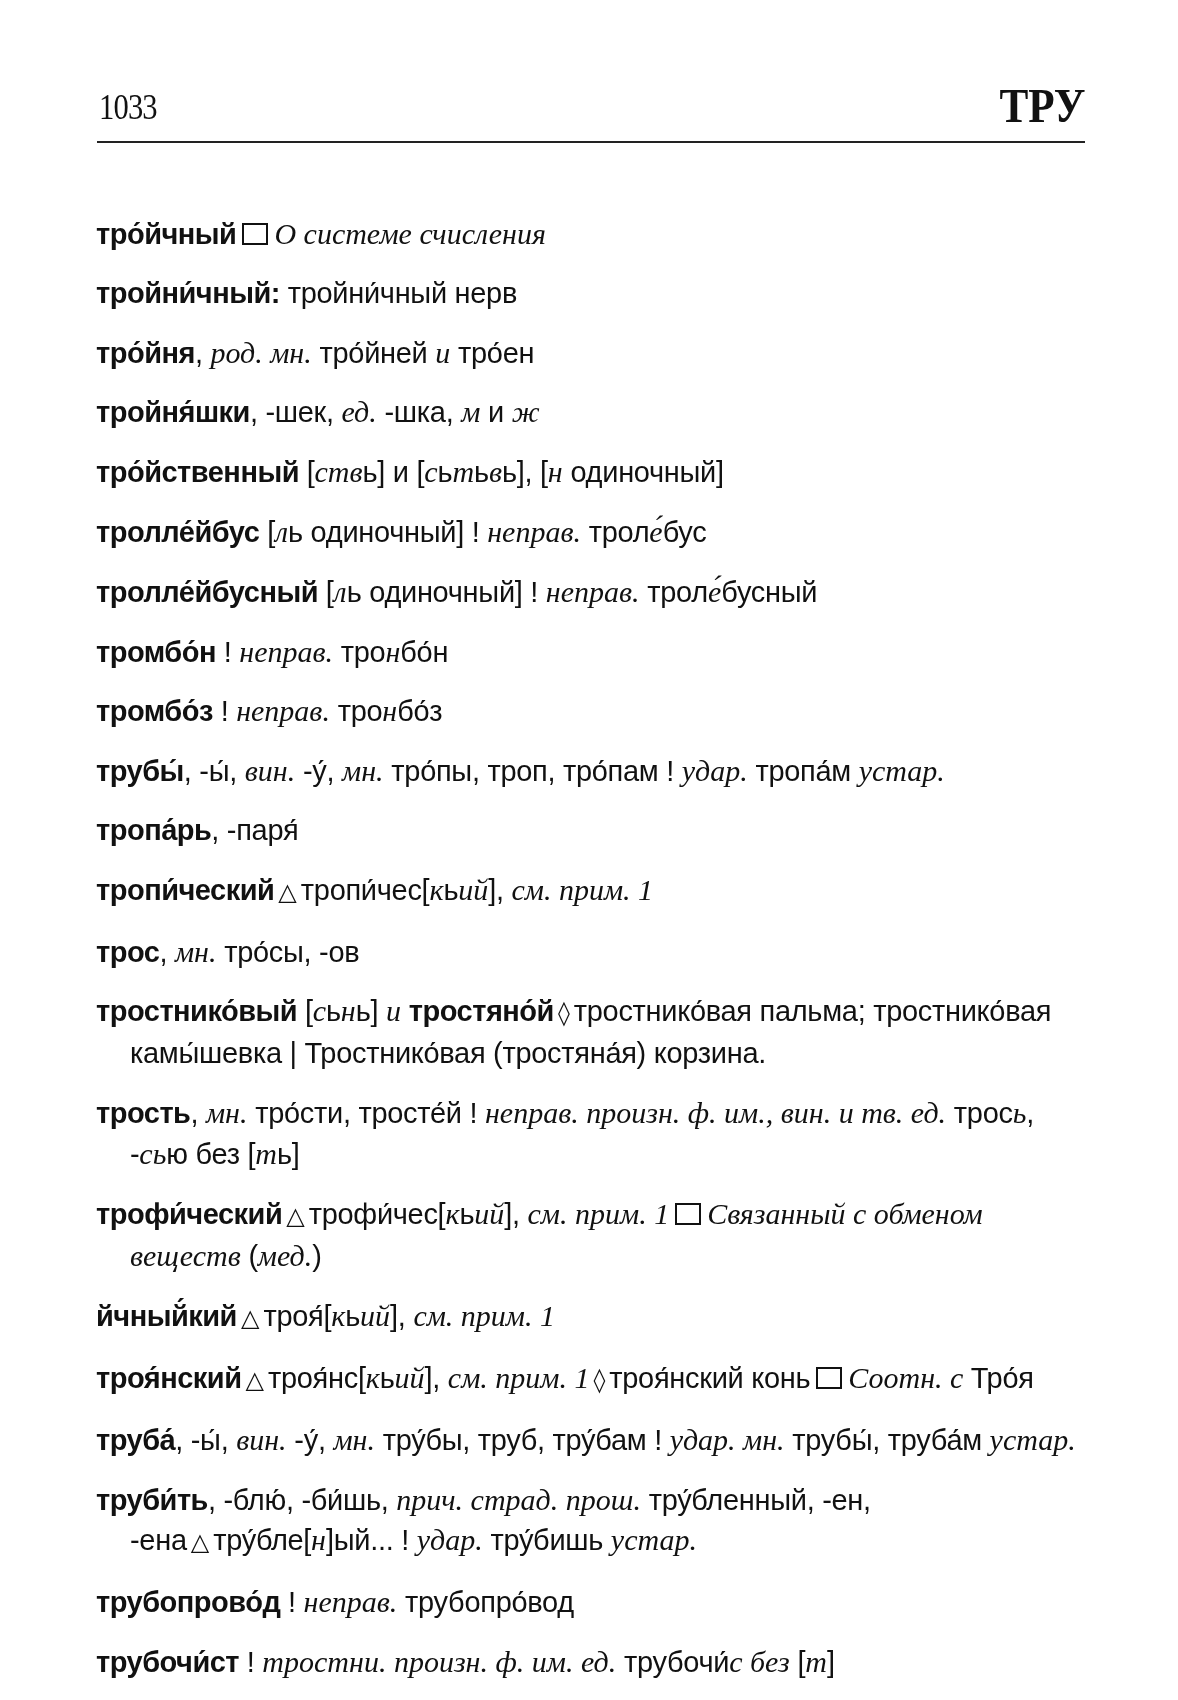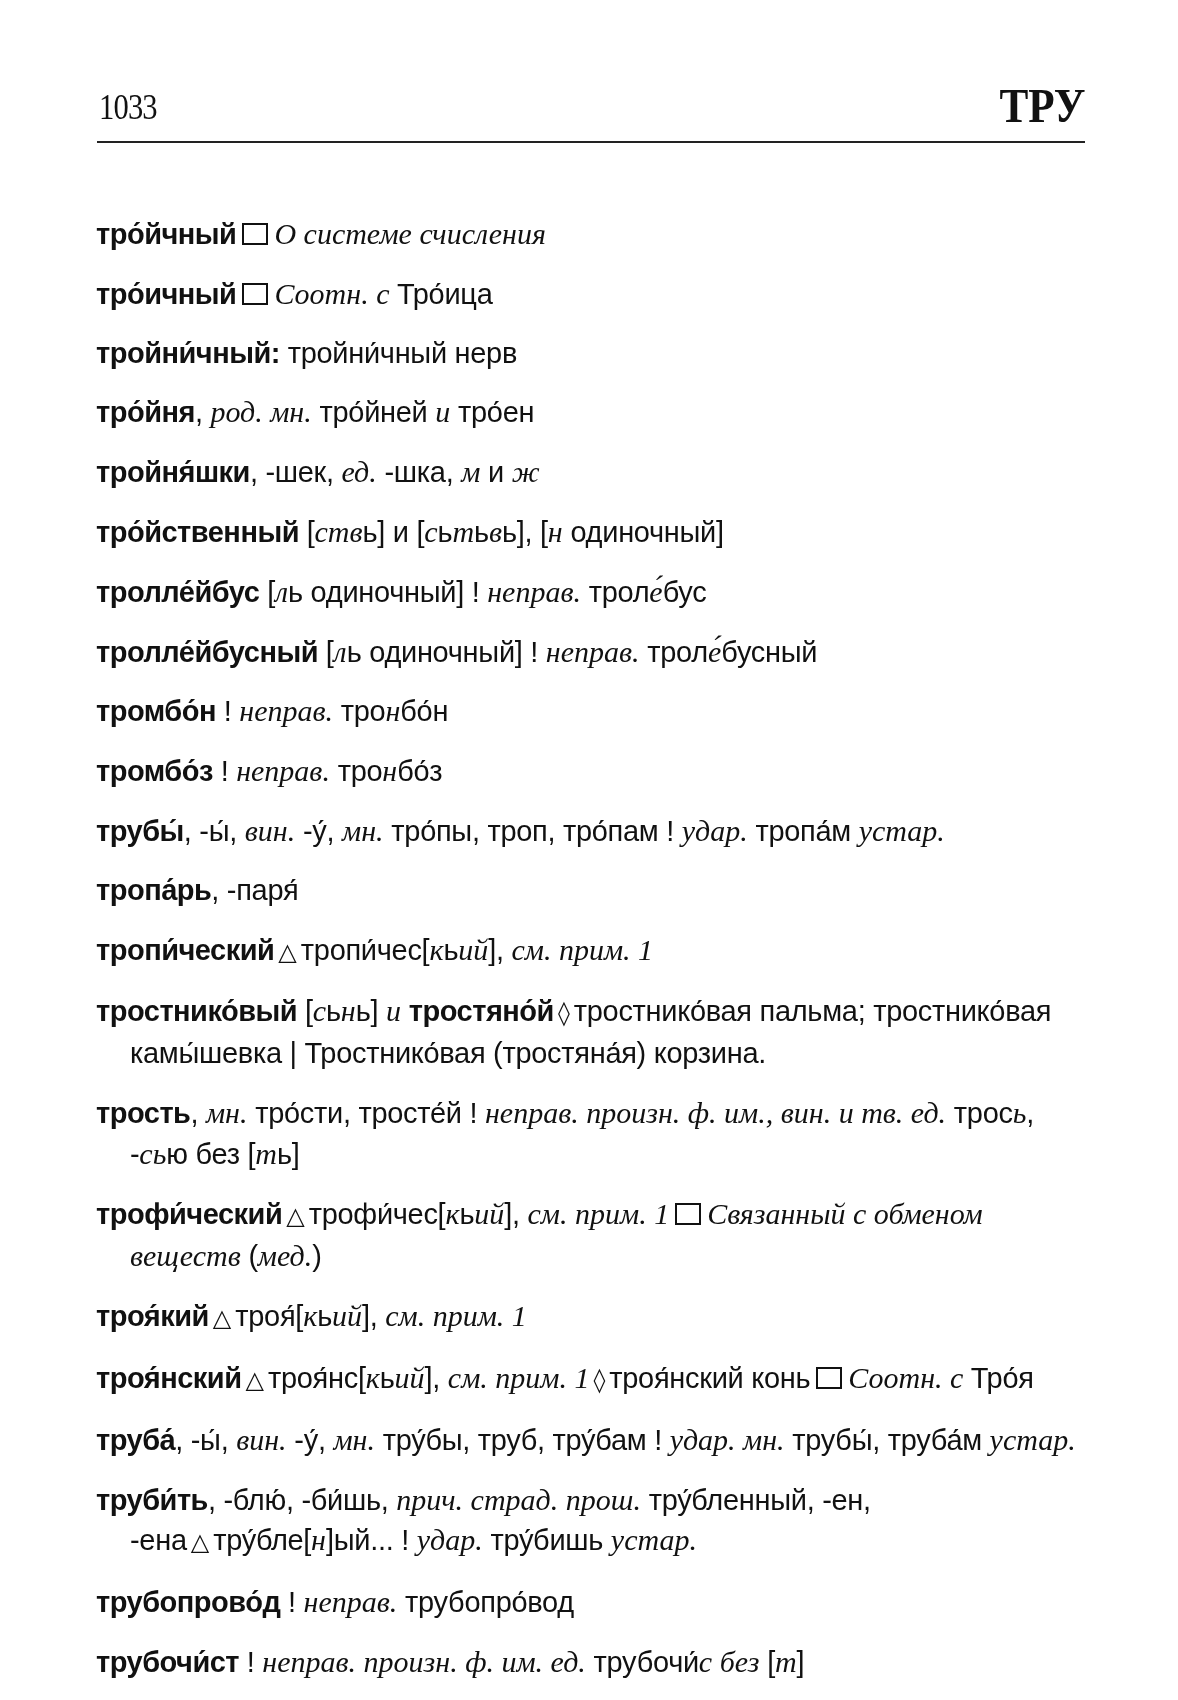--- a/index.html
+++ b/index.html
@@ -100,36 +100,36 @@
 <body>
 
 <div class="page-header">
   <span class="page-number">1033</span>
   <span class="running-head">ТРУ</span>
 </div>
 <div class="header-rule"></div>
 
 <div class="entries" id="entries">
     <div class="entry"><span class="seg-b">тро́йчный</span><span class="seg-box"></span><span class="seg-i">О системе счисления</span></div>
-    <div class="entry"><span class="seg-b">тро́ичный</span><span class="seg-box"></span><span class="seg-i">Соотн. с </span><span class="seg-n">Тро́ица</span></div>
     <div class="entry"><span class="seg-b">тройни́чный:</span><span class="seg-n"> тройни́чный нерв</span></div>
     <div class="entry"><span class="seg-b">тро́йня</span><span class="seg-n">, </span><span class="seg-i">род. мн.</span><span class="seg-n"> тро́йней </span><span class="seg-i">и</span><span class="seg-n"> тро́ен</span></div>
     <div class="entry"><span class="seg-b">тройня́шки</span><span class="seg-n">, -шек, </span><span class="seg-i">ед.</span><span class="seg-n"> -шка, </span><span class="seg-i">м</span><span class="seg-n"> и </span><span class="seg-i">ж</span></div>
     <div class="entry"><span class="seg-b">тро́йственный</span><span class="seg-n"> [</span><span class="seg-i">ств</span><span class="seg-n">ь] и [</span><span class="seg-i">с</span><span class="seg-n">ь</span><span class="seg-i">т</span><span class="seg-n">ь</span><span class="seg-i">в</span><span class="seg-n">ь], [</span><span class="seg-i">н</span><span class="seg-n"> одиночный]</span></div>
     <div class="entry"><span class="seg-b">тролле́йбус</span><span class="seg-n"> [</span><span class="seg-i">л</span><span class="seg-n">ь одиночный] ! </span><span class="seg-i">неправ.</span><span class="seg-n"> трол</span><span class="seg-i">е́</span><span class="seg-n">бус</span></div>
     <div class="entry"><span class="seg-b">тролле́йбусный</span><span class="seg-n"> [</span><span class="seg-i">л</span><span class="seg-n">ь одиночный] ! </span><span class="seg-i">неправ.</span><span class="seg-n"> трол</span><span class="seg-i">е́</span><span class="seg-n">бусный</span></div>
     <div class="entry"><span class="seg-b">тромбо́н</span><span class="seg-n"> ! </span><span class="seg-i">неправ.</span><span class="seg-n"> тро</span><span class="seg-i">н</span><span class="seg-n">бо́н</span></div>
     <div class="entry"><span class="seg-b">тромбо́з</span><span class="seg-n"> ! </span><span class="seg-i">неправ.</span><span class="seg-n"> тро</span><span class="seg-i">н</span><span class="seg-n">бо́з</span></div>
     <div class="entry"><span class="seg-b">трубы́</span><span class="seg-n">, -ы́, </span><span class="seg-i">вин.</span><span class="seg-n"> -у́, </span><span class="seg-i">мн.</span><span class="seg-n"> тро́пы, троп, тро́пам ! </span><span class="seg-i">удар.</span><span class="seg-n"> тропа́м </span><span class="seg-i">устар.</span></div>
     <div class="entry"><span class="seg-b">тропа́рь</span><span class="seg-n">, -паря́</span></div>
     <div class="entry"><span class="seg-b">тропи́ческий</span><span class="seg-sym">△</span><span class="seg-n">тропи́чес[</span><span class="seg-i">к</span><span class="seg-n">ь</span><span class="seg-i">ий</span><span class="seg-n">], </span><span class="seg-i">см. прим. 1</span></div>
+    <div class="entry"><span class="seg-b">трос</span><span class="seg-n">, </span><span class="seg-i">мн.</span><span class="seg-n"> тро́сы, -ов</span></div>
     <div class="entry"><span class="seg-b">тростнико́вый</span><span class="seg-n"> [</span><span class="seg-i">с</span><span class="seg-n">ь</span><span class="seg-i">н</span><span class="seg-n">ь] </span><span class="seg-i">и</span><span class="seg-n"> </span><span class="seg-b">тростяно́й</span><span class="seg-sym">◊</span><span class="seg-n">тростнико́вая пальма; тростнико́вая камы́шевка | Тростнико́вая (тростяна́я) корзина.</span></div>
     <div class="entry"><span class="seg-b">трость</span><span class="seg-n">, </span><span class="seg-i">мн.</span><span class="seg-n"> тро́сти, тросте́й ! </span><span class="seg-i">неправ. произн. ф. им., вин. и тв. ед.</span><span class="seg-n"> трос</span><span class="seg-i">ь</span><span class="seg-n">, -</span><span class="seg-i">сь</span><span class="seg-n">ю без [</span><span class="seg-i">т</span><span class="seg-n">ь]</span></div>
     <div class="entry"><span class="seg-b">трофи́ческий</span><span class="seg-sym">△</span><span class="seg-n">трофи́чес[</span><span class="seg-i">к</span><span class="seg-n">ь</span><span class="seg-i">ий</span><span class="seg-n">], </span><span class="seg-i">см. прим. 1</span><span class="seg-box"></span><span class="seg-i">Связанный с обменом веществ</span><span class="seg-n"> (</span><span class="seg-i">мед.</span><span class="seg-n">)</span></div>
-    <div class="entry"><span class="seg-b">троя́кий</span><span class="seg-sym">△</span><span class="seg-n">троя́[</span><span class="seg-i">к</span><span class="seg-n">ь</span><span class="seg-i">ий</span><span class="seg-n">], </span><span class="seg-i">см. прим. 1</span></div>
+    <div class="entry"><span class="seg-b">йчный́кий</span><span class="seg-sym">△</span><span class="seg-n">троя́[</span><span class="seg-i">к</span><span class="seg-n">ь</span><span class="seg-i">ий</span><span class="seg-n">], </span><span class="seg-i">см. прим. 1</span></div>
     <div class="entry"><span class="seg-b">троя́нский</span><span class="seg-sym">△</span><span class="seg-n">троя́нс[</span><span class="seg-i">к</span><span class="seg-n">ь</span><span class="seg-i">ий</span><span class="seg-n">], </span><span class="seg-i">см. прим. 1</span><span class="seg-sym">◊</span><span class="seg-n">троя́нский конь</span><span class="seg-box"></span><span class="seg-i">Соотн. с </span><span class="seg-n">Тро́я</span></div>
     <div class="entry"><span class="seg-b">труба́</span><span class="seg-n">, -ы́, </span><span class="seg-i">вин.</span><span class="seg-n"> -у́, </span><span class="seg-i">мн.</span><span class="seg-n"> тру́бы, труб, тру́бам ! </span><span class="seg-i">удар. мн.</span><span class="seg-n"> трубы́, труба́м </span><span class="seg-i">устар.</span></div>
     <div class="entry"><span class="seg-b">труби́ть</span><span class="seg-n">, -блю́, -би́шь, </span><span class="seg-i">прич. страд. прош.</span><span class="seg-n"> тру́бленный, -ен, -ена</span><span class="seg-sym">△</span><span class="seg-n">тру́бле[</span><span class="seg-i">н</span><span class="seg-n">]ый... ! </span><span class="seg-i">удар.</span><span class="seg-n"> тру́бишь </span><span class="seg-i">устар.</span></div>
     <div class="entry"><span class="seg-b">трубопрово́д</span><span class="seg-n"> ! </span><span class="seg-i">неправ.</span><span class="seg-n"> трубопро́вод</span></div>
-    <div class="entry"><span class="seg-b">трубочи́ст</span><span class="seg-n"> ! </span><span class="seg-i">неправ. произн. ф. им. ед.</span><span class="seg-n"> трубочи́</span><span class="seg-i">с без</span><span class="seg-n"> [</span><span class="seg-i">т</span><span class="seg-n">]</span></div>
+    <div class="entry"><span class="seg-b">трубочи́ст</span><span class="seg-n"> ! </span><span class="seg-i">тростни. произн. ф. им. ед.</span><span class="seg-n"> трубочи́</span><span class="seg-i">с без</span><span class="seg-n"> [</span><span class="seg-i">т</span><span class="seg-n">]</span></div>
     <div class="entry"><span class="seg-b">тру́бчатый</span></div>
     <div class="entry"><span class="seg-b">труве́р</span><span class="seg-n"> [</span><span class="seg-i">вэ́</span><span class="seg-n">]</span></div>
   </div>
 
 </body></html>

